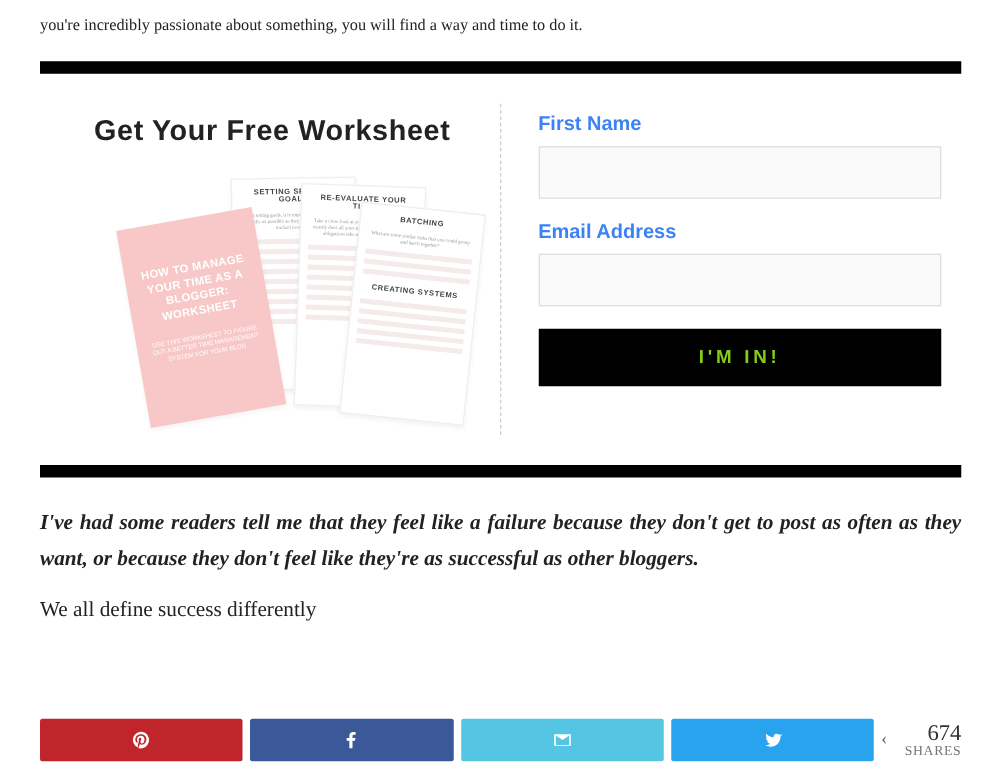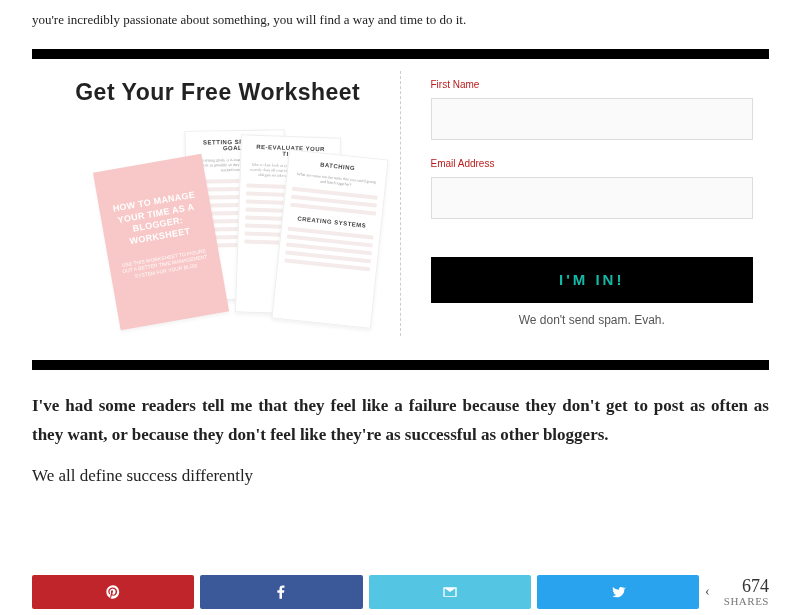--- a/index.html
+++ b/index.html
@@ -18,21 +18,21 @@
     line-height: 1.6;
     padding: 10px 0 18px;
   }
   .black-bar {
     height: 10px;
     background: #000;
     margin: 0 0 0 0;
   }
   .optin-box {
     display: flex;
-    padding: 12px 0 24px;
+    padding: 24px 0 24px;
   }
   .optin-left {
     width: 50%;
     padding: 8px 20px 0 24px;
     border-right: 1px dashed #ccc;
     text-align: center;
   }
   .optin-title {
     font-family: 'Helvetica Neue', Arial, sans-serif;
     font-weight: 800;
@@ -106,59 +106,59 @@
     line-height: 1.3;
     opacity: 0.95;
   }
   .optin-right {
     width: 50%;
     padding: 8px 16px 0 30px;
     font-family: 'Helvetica Neue', Arial, sans-serif;
   }
   .form-label {
     display: block;
-    font-size: 10px;
-    font-weight: 400;
-    color: #b91c1c;
+    font-size: 16px;
+    font-weight: 700;
+    color: #3b82f6;
     margin-bottom: 8px;
   }
   .form-input {
     width: 100%;
     height: 42px;
     border: 1px solid #ddd;
     background: #fafafa;
     margin-bottom: 18px;
     padding: 0 10px;
     font-size: 14px;
   }
   .submit-btn {
     width: 100%;
     height: 46px;
     background: #000;
-    color: #14b8a6;
+    color: #84cc16;
     border: none;
     font-family: 'Helvetica Neue', Arial, sans-serif;
     font-weight: 700;
     font-size: 15px;
     letter-spacing: 3px;
     cursor: pointer;
     margin-bottom: 10px;
-    margin-top: 20px;
   }
   .spam-note {
     text-align: center;
     font-size: 12px;
     color: #555;
   }
   .body-para {
     font-size: 17px;
     line-height: 1.7;
     font-weight: 700;
     padding: 22px 0 16px;
     text-align: justify;
+    font-style: italic;
   }
   .cutoff-para {
     font-size: 17px;
     font-weight: 400;
     padding-bottom: 4px;
   }
   .share-bar {
     position: absolute;
     left: 0; right: 0; bottom: 0;
     height: 40px;
@@ -268,21 +268,20 @@
           <div class="cs">USE THIS WORKSHEET TO FIGURE OUT A BETTER TIME MANAGEMENT SYSTEM FOR YOUR BLOG</div>
         </div>
       </div>
     </div>
     <div class="optin-right">
       <label class="form-label">First Name</label>
       <input class="form-input" type="text" style="">
       <label class="form-label">Email Address</label>
       <input class="form-input" type="email" style="">
       <button class="submit-btn">I'M IN!</button>
-      <div class="spam-note">We don't send spam. Evah.</div>
     </div>
   </div>
 
   <div class="black-bar"></div>
 
   <p class="body-para">I've had some readers tell me that they feel like a failure because they don't get to post as often as they want, or because they don't feel like they're as successful as other bloggers.</p>
   <p class="cutoff-para">We all define success differently</p>
 </div>
 
 <div class="share-bar">

